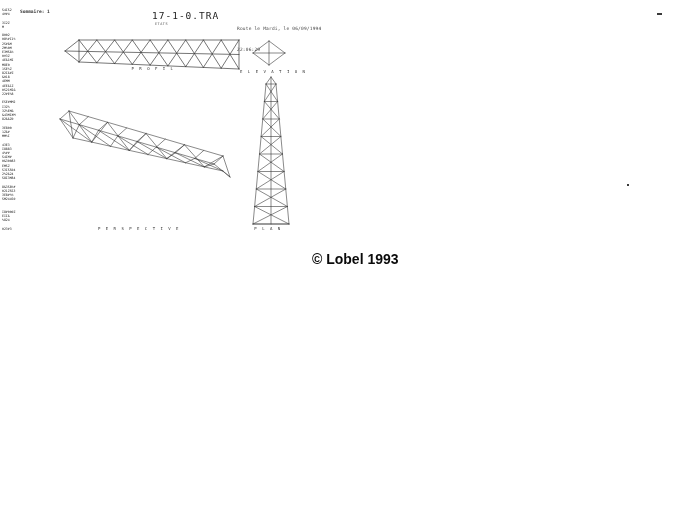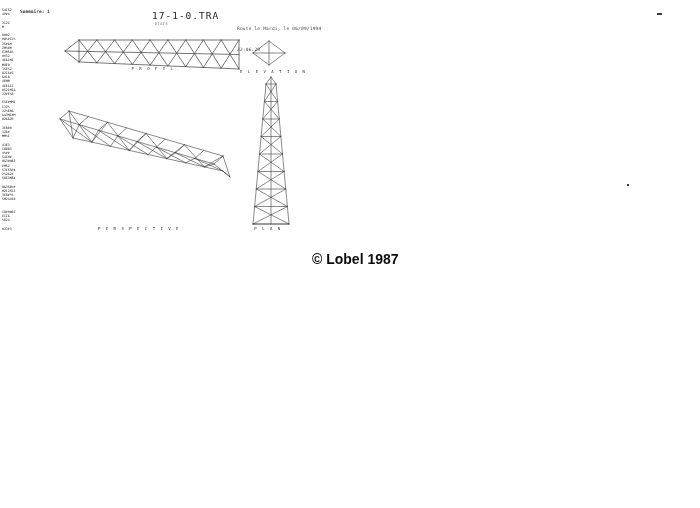--- a/index.html
+++ b/index.html
@@ -104,21 +104,21 @@
       </svg>
     <div class="abs viewlabel" style="left:96px;top:226px;width:86px;">P E R S P E C T I V E</div>
 
     <svg id="tower1" width="44" height="152" viewBox="0 0 44 152" style="left:249px;top:75px;">
         <path d="M17.0 9.0L22.0 2.0M22.0 2.0L27.0 9.0M17.0 9.0L4.0 149.0M27.0 9.0L40.0 149.0M22.0 2.0L22.0 149.0M4.0 149.0L40.0 149.0M17.0 9.0L27.0 9.0M15.4 26.5L28.6 26.5M13.8 44.0L30.3 44.0M12.1 61.5L31.9 61.5M10.5 79.0L33.5 79.0M8.9 96.5L35.1 96.5M7.3 114.0L36.8 114.0M5.6 131.5L38.4 131.5M4.0 149.0L40.0 149.0M17.0 9.0L28.6 26.5M27.0 9.0L15.4 26.5M15.4 26.5L30.3 44.0M28.6 26.5L13.8 44.0M13.8 44.0L31.9 61.5M30.3 44.0L12.1 61.5M12.1 61.5L33.5 79.0M31.9 61.5L10.5 79.0M10.5 79.0L35.1 96.5M33.5 79.0L8.9 96.5M8.9 96.5L36.8 114.0M35.1 96.5L7.3 114.0M7.3 114.0L38.4 131.5M36.8 114.0L5.6 131.5M5.6 131.5L40.0 149.0M38.4 131.5L4.0 149.0" fill="none" stroke="#3b3b3b" stroke-width="0.6" stroke-linecap="round"></path>
       </svg>
     <div class="abs viewlabel" style="left:246px;top:226px;width:44px;">P L A N</div>
 
   </div>
 
-  <div class="abs copyright" style="left:312px;top:251px;">© Lobel 1987</div>
+  <div class="abs copyright" style="left:312px;top:251px;">© Lobel 1993</div>
 
   <div class="sheet" style="top:258px;height:250px;">
     
     
     
     
     
 
     
     

